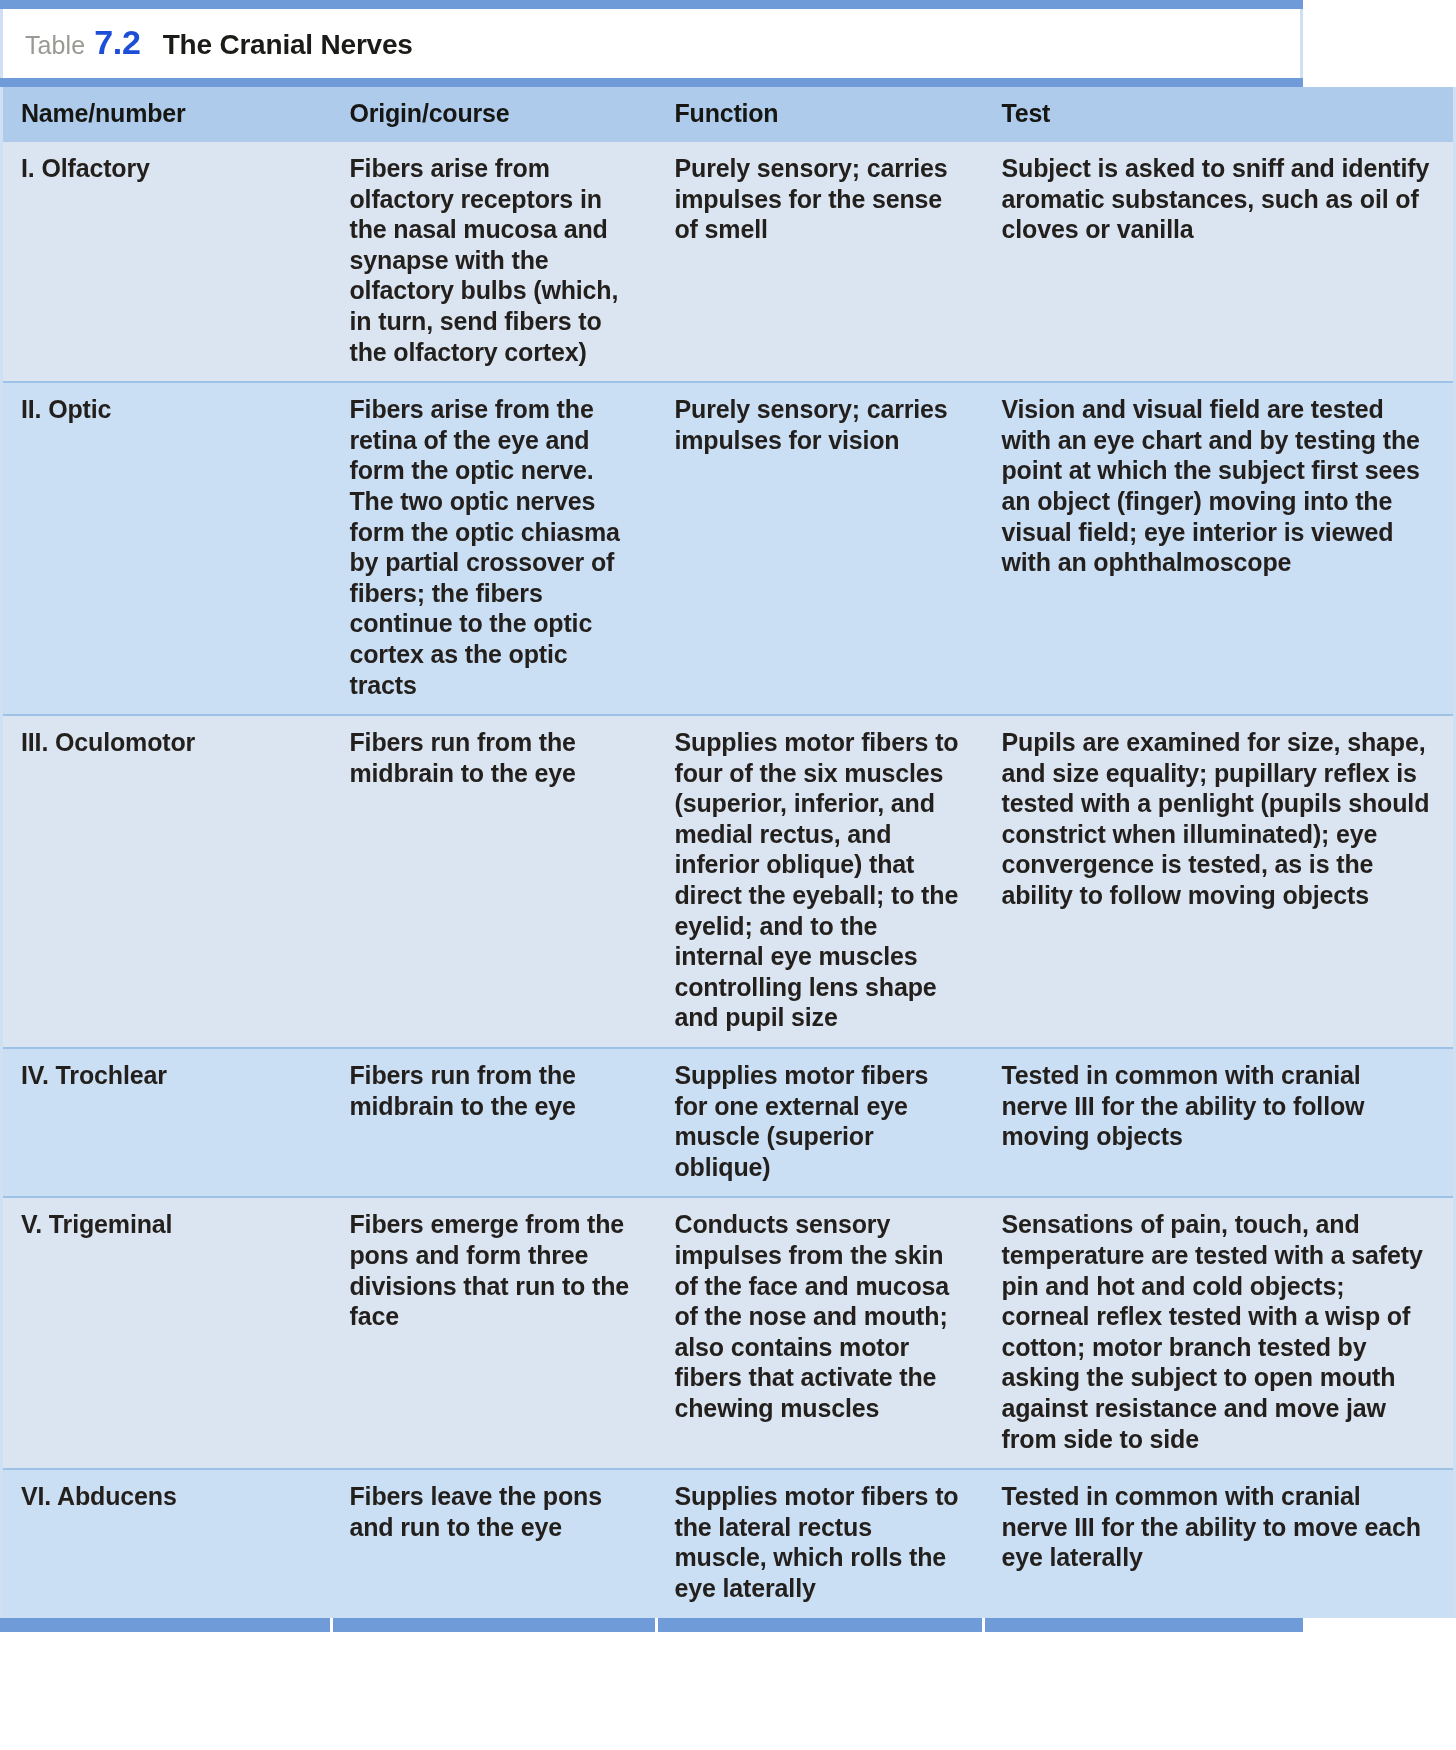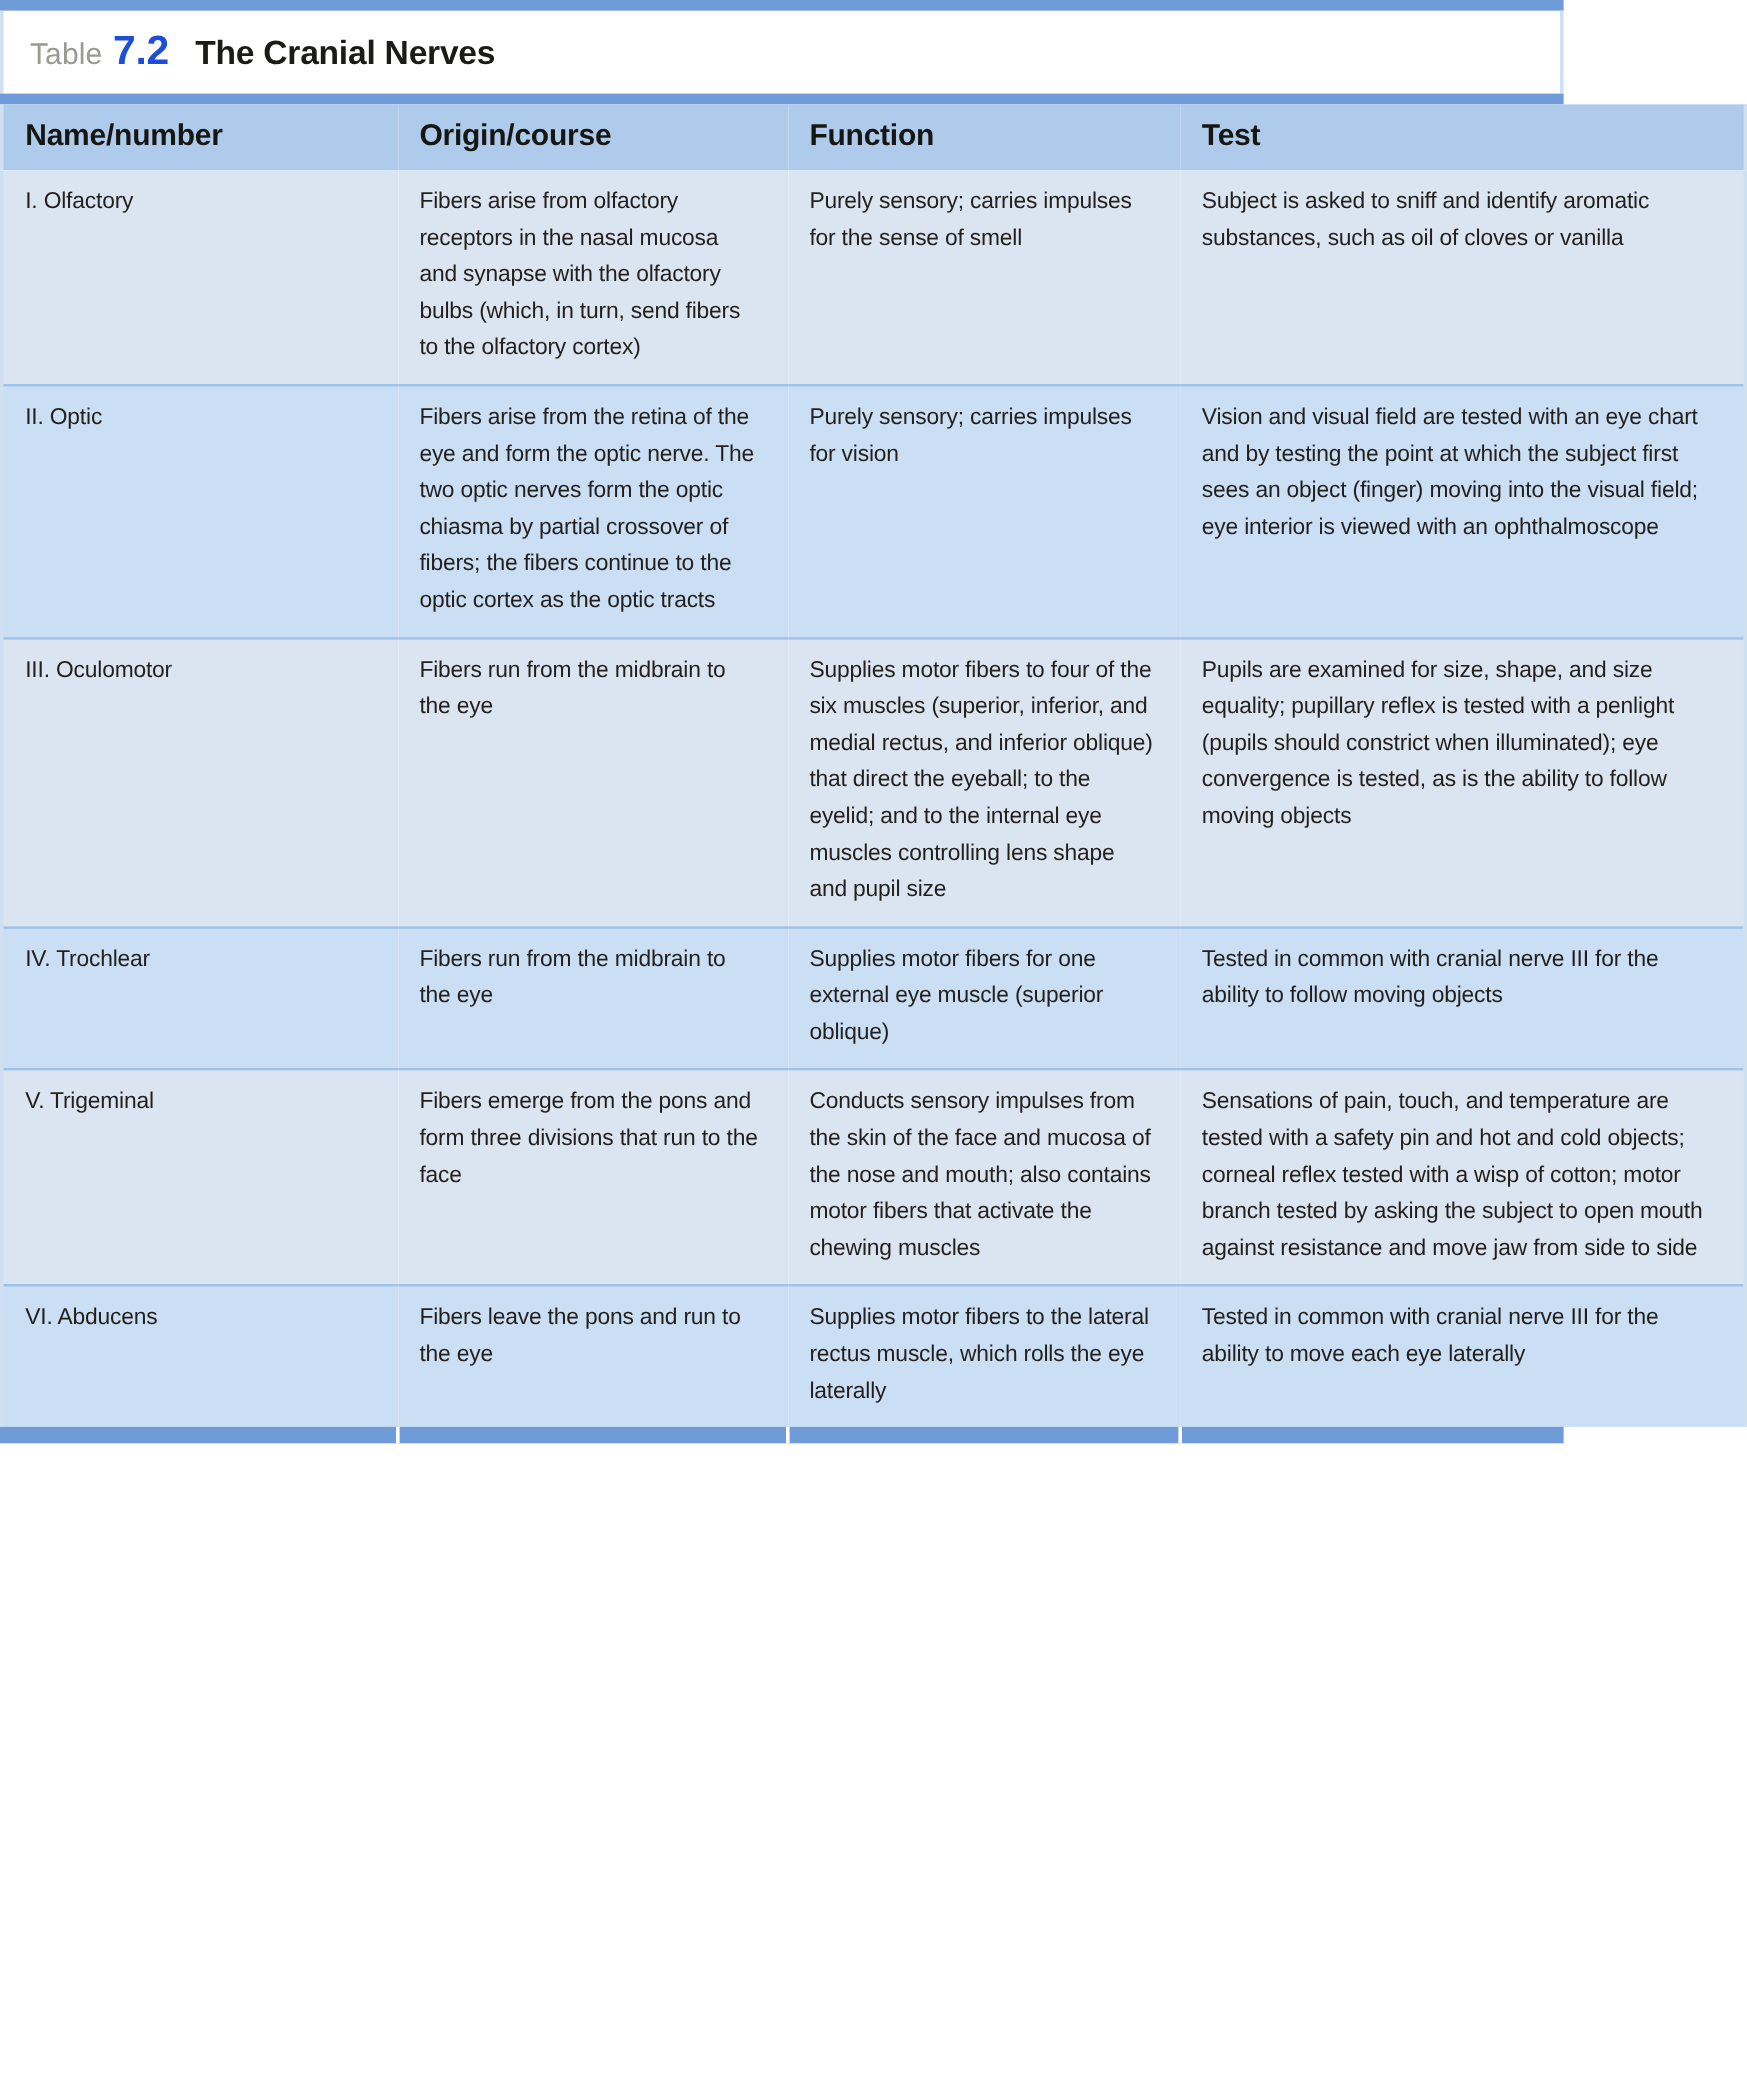--- a/index.html
+++ b/index.html
@@ -90,27 +90,28 @@
     background: #aecbeb;
     color: #161613;
     font-size: 25px;
     font-weight: bold;
     text-align: left;
     padding: 12px 18px 14px 18px;
     vertical-align: top;
     letter-spacing: -0.2px;
   }
   tbody td {
-    font-size: 19px;
+    font-size: 25px;
     line-height: 30.6px;
     color: #231f1c;
     vertical-align: top;
     padding: 11px 22px 14px 18px;
     box-sizing: border-box;
     letter-spacing: -0.15px;
+    font-weight: bold;
   }
   tbody tr.odd td  { background: #dbe5f1; }
   tbody tr.even td { background: #cadef4; margin-top: 22px; }
   tbody tr td {
     border-top: 2px solid #9dc2e8;
   }
   tbody tr:first-child td { border-top: none; }
   .cell-text { display: block; white-space: pre-line; }
 </style>
 </head>

